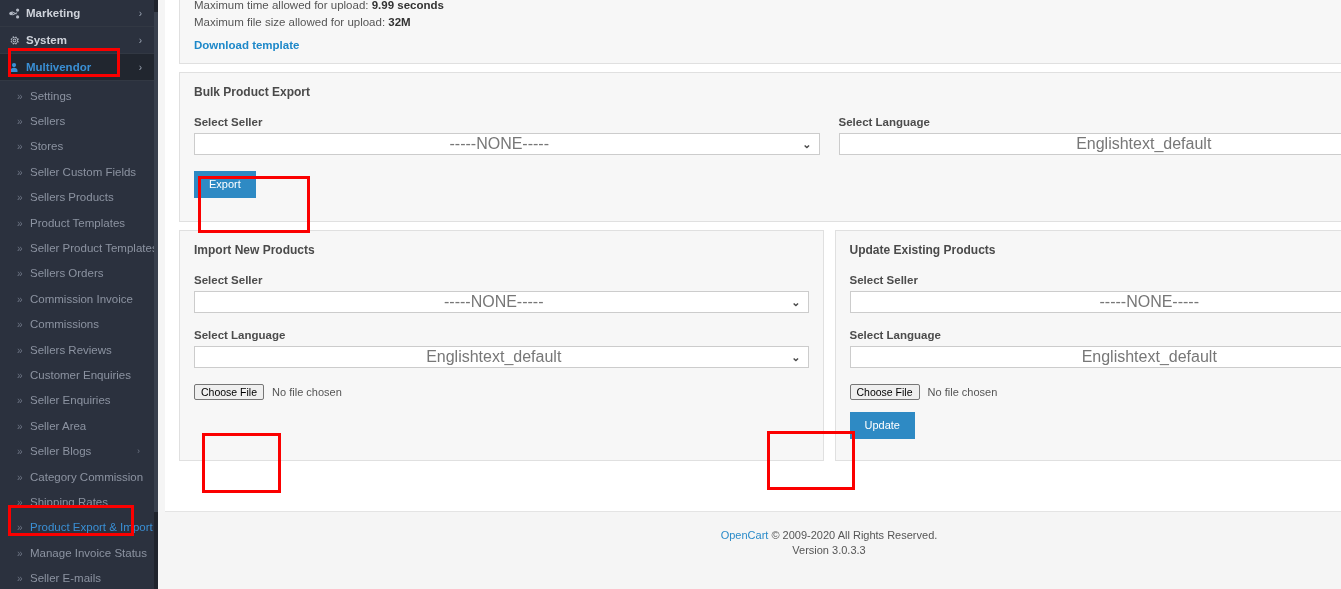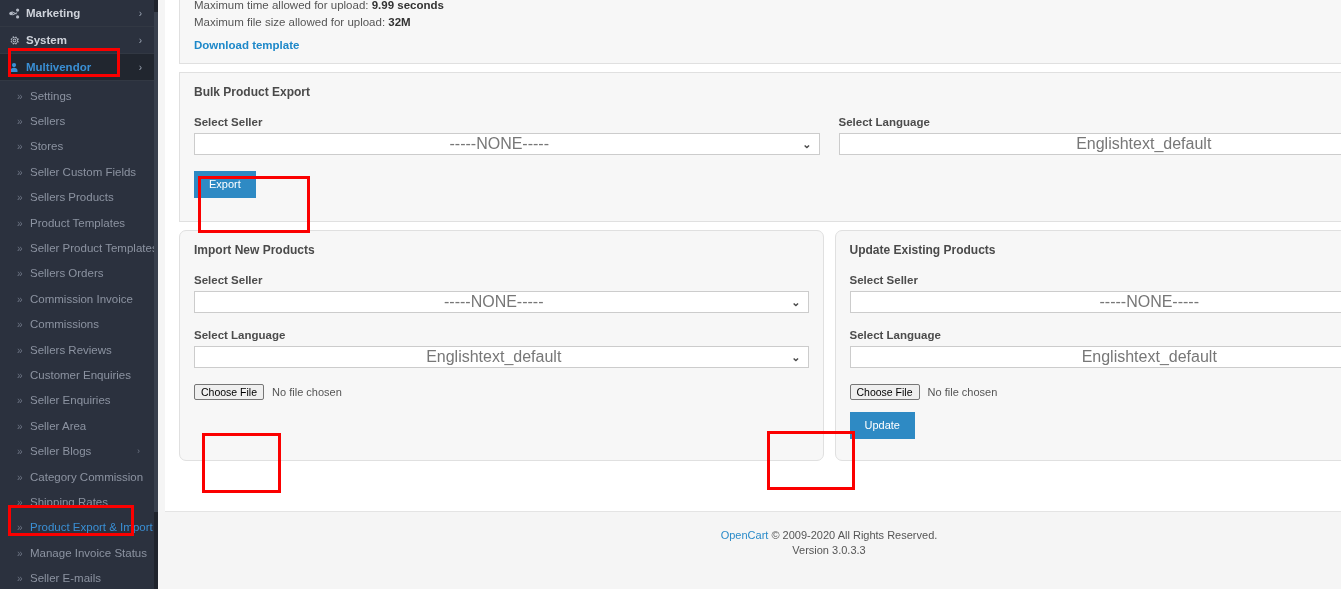--- a/index.html
+++ b/index.html
@@ -162,21 +162,21 @@
     border-radius: 2px;
     cursor: pointer;
     font-family: "Liberation Sans", sans-serif;
     display: inline-block;
     vertical-align: middle;
   }
   .nofile { font-size: 11px; color: #555; margin-left: 5px; vertical-align: middle; }
 
   
   .pair { display: flex; gap: 11px; }
-  .pair > .panel { flex: 1 1 0; margin-bottom: 0; border-radius: 7px; }
+  .pair > .panel { flex: 1 1 0; margin-bottom: 0; }
 
   
   .footer {
     position: absolute;
     left: 7px; top: 518px; width: 1328px;
     text-align: center;
     font-size: 11px;
     color: #555;
     line-height: 15px;
     padding-top: 10px;

